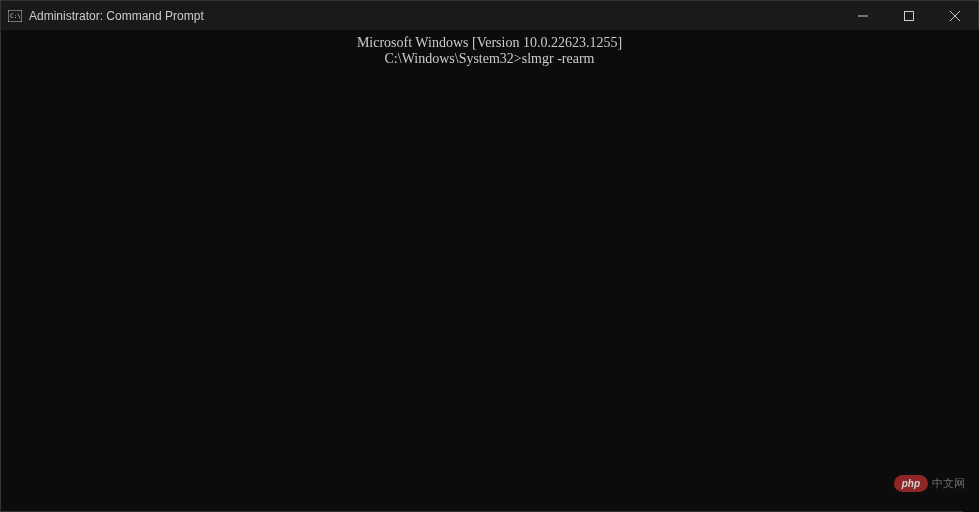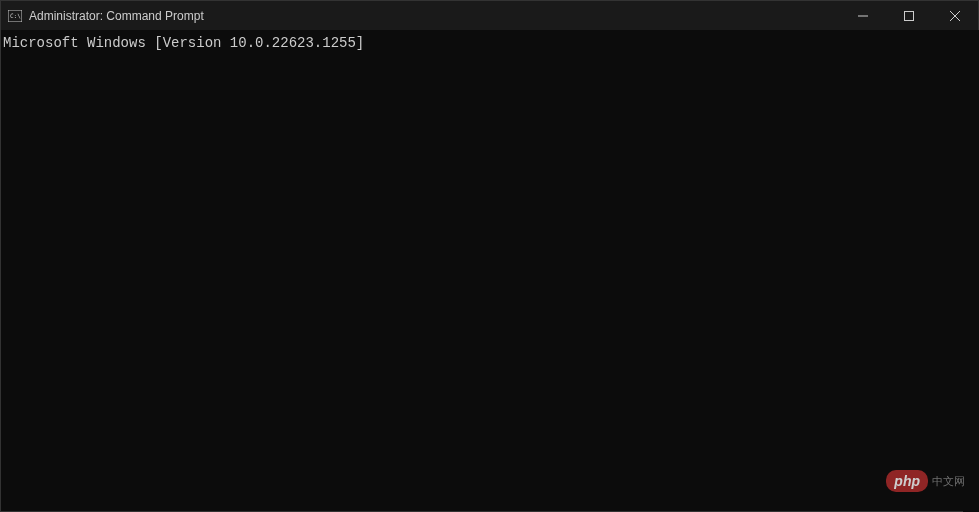--- a/index.html
+++ b/index.html
@@ -73,22 +73,23 @@
       stroke-width: 1;
       fill: none;
     }
     .terminal-body {
       flex: 1;
       background: #0c0c0c;
       padding: 4px 2px;
       color: #cccccc;
       font-size: 14px;
       line-height: 16px;
-      font-family: Liberation Mono, monospace;
+      font-family: Liberation Serif, serif;
       position: relative;
+      text-align: center;
     }
     .terminal-line {
       white-space: pre;
     }
     .scrollbar {
       position: absolute;
       right: 0;
       top: 30px;
       bottom: 0;
       width: 16px;
@@ -100,21 +101,21 @@
       right: 14px;
       display: flex;
       align-items: center;
       gap: 4px;
       opacity: 0.8;
     }
     .watermark-badge {
       background: #b02c2c;
       color: white;
       font-family: Arial, sans-serif;
-      font-size: 14px;
+      font-size: 10px;
       font-weight: bold;
       padding: 3px 8px;
       border-radius: 10px;
       font-style: italic;
     }
     .watermark-text {
       color: #888;
       font-size: 11px;
       font-family: "Microsoft YaHei", sans-serif;
       text-align: center;
@@ -149,20 +150,21 @@
         <svg viewBox="0 0 10 10">
             <line x1="0" y1="0" x2="10" y2="10"></line>
             <line x1="10" y1="0" x2="0" y2="10"></line>
           </svg>
       </div>
     </div>
   </div>
   <div class="terminal-body">
     <div class="terminal-line">Microsoft Windows [Version 10.0.22623.1255]</div>
     <div class="terminal-line"></div>
+    <div class="terminal-line"><span>C:\Windows\System32&gt;</span><span>slmgr -rearm</span></div>
   </div>
   <div class="scrollbar"></div>
 </div>
 
 <div class="watermark">
   <span class="watermark-badge">php</span>
   <span class="watermark-text">中文网</span>
 </div>
 
 </body></html>

